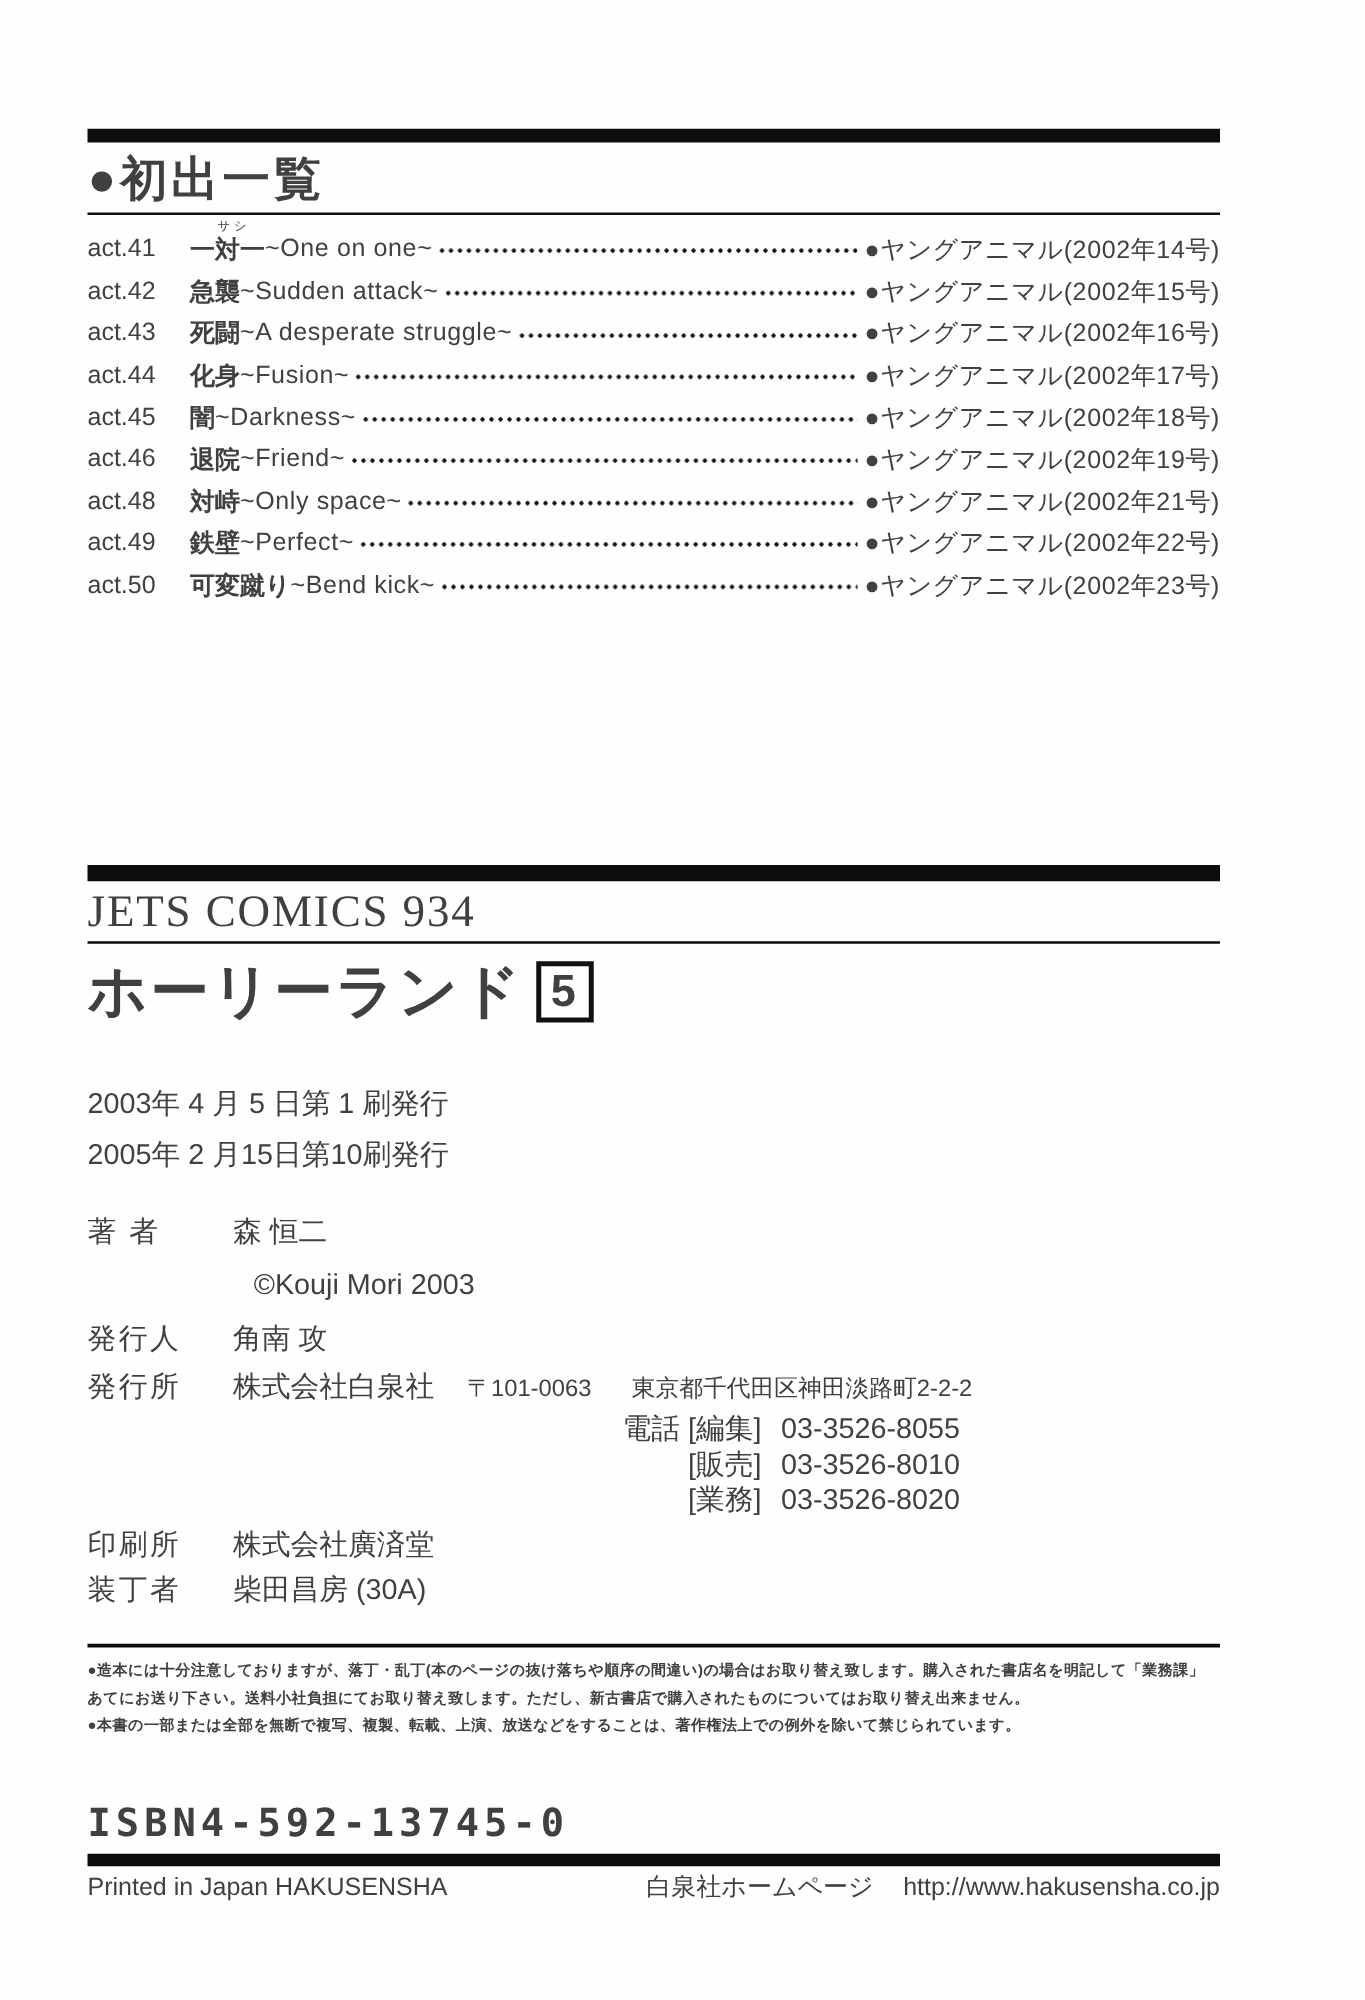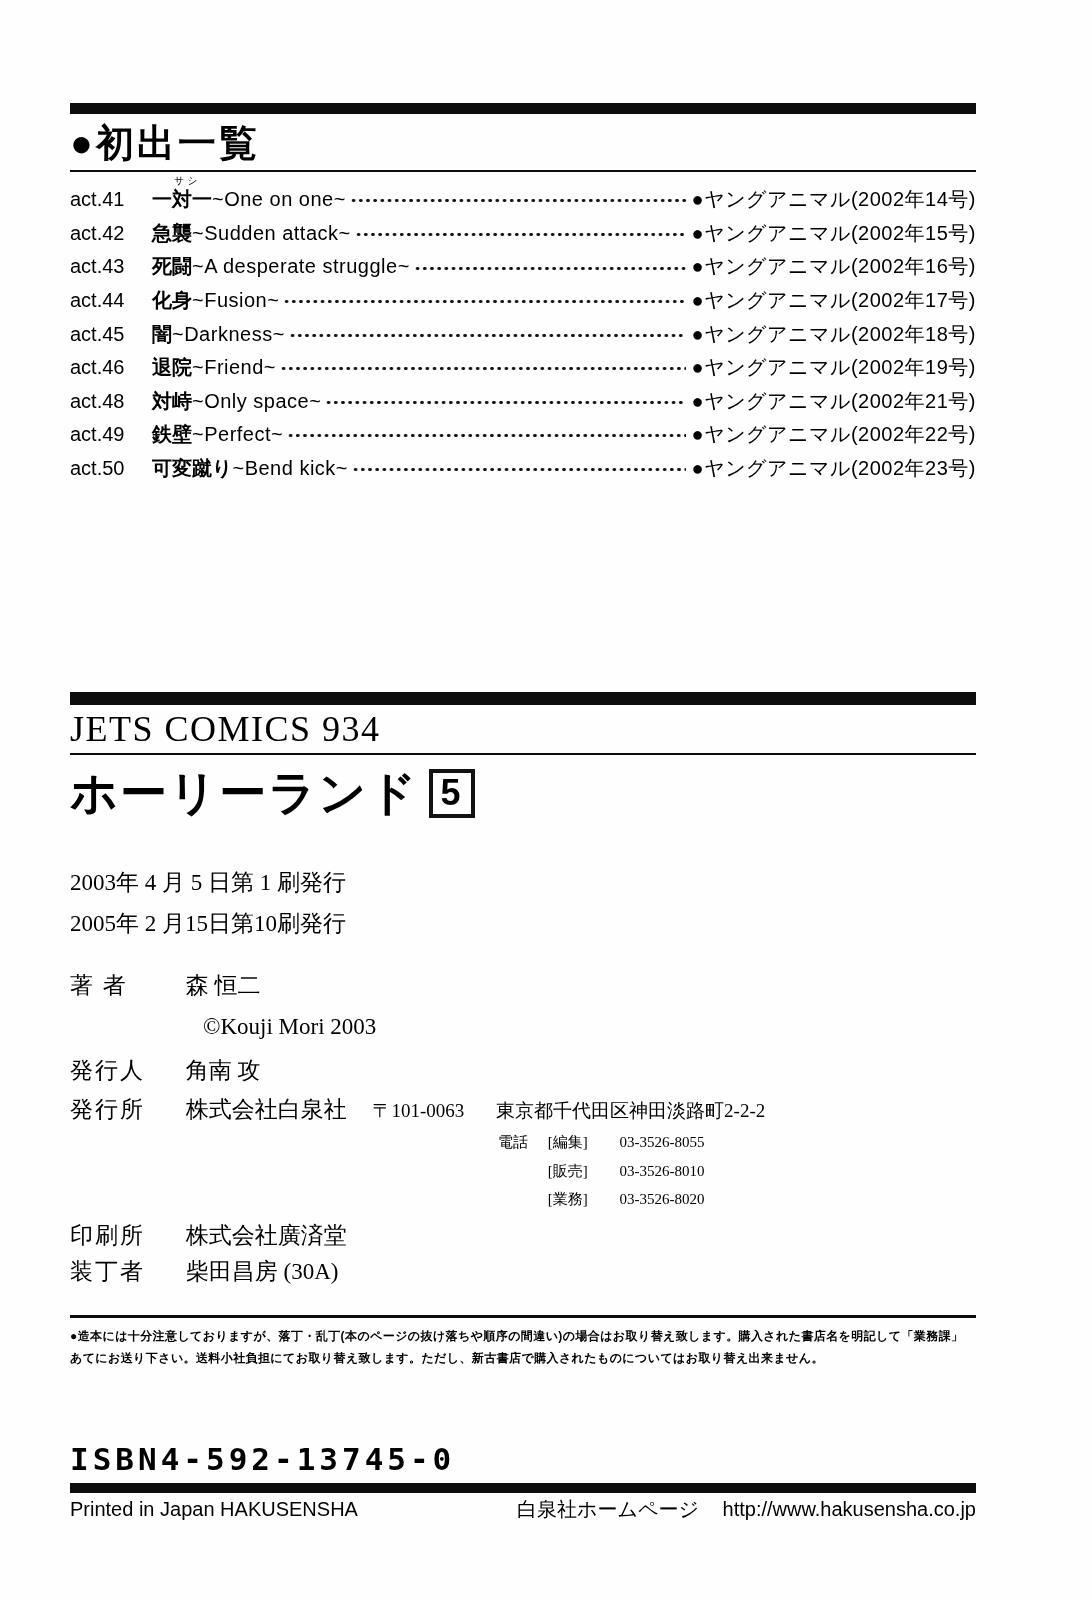--- a/index.html
+++ b/index.html
@@ -1,20 +1,20 @@
 <!DOCTYPE html>
 <html><head>
 <meta charset="utf-8">
 <style>
   html,body{margin:0;padding:0;background:#e8e8e8;}
   .page{
     position:relative;
     width:1092px;height:1600px;
     background:#fefefe;
-    color:#000000;
+    color:#404040;
     font-family:"Liberation Sans",sans-serif;
     overflow:hidden;
     margin:0 auto;
   }
   .abs{position:absolute;left:70px;width:906px;}
   .bar{background:#0d0d0d;}
   .rule{background:#0d0d0d;}
 
   
   .sec-title{
@@ -70,27 +70,27 @@
     display:inline-block;
     border:4px solid #121212;
     font-size:36px;
     line-height:1.05;
     padding:1px 8px 2px;
     margin-left:10px;
     vertical-align:4px;
   }
 
   
-  .serif{font-family:Liberation Serif, serif;}
+  .serif{font-family:Liberation Sans, sans-serif;}
   .dates{top:862px;font-size:23px;line-height:41px;}
   .c-row{font-size:23px;}
   .c-label{display:inline-block;width:110px;letter-spacing:2px;}
   .c-small{font-size:19px;}
   .copyright{left:180px;font-size:23px;}
-  .phones{left:498px;width:400px;font-size:15px;line-height:28.5px;}
+  .phones{left:498px;width:400px;font-size:23px;line-height:28.5px;}
   .ph-prefix{display:inline-block;width:46px;}
   .ph-dept{display:inline-block;width:68px;}
 
   
   .notices{
     top:1326px;
     font-size:12px;
     line-height:21.8px;
     font-weight:bold;
     letter-spacing:0.4px;
@@ -239,20 +239,21 @@
     <span>株式会社廣済堂</span>
   </div>
   <div class="abs serif c-row" style="top:1256px;">
     <span class="c-label">装丁者</span>
     <span>柴田昌房 (30A)</span>
   </div>
 
   <div class="abs rule" style="top:1315px;height:3px;"></div>
   <div class="abs notices">
     <p>●造本には十分注意しておりますが、落丁・乱丁(本のページの抜け落ちや順序の間違い)の場合はお取り替え致します。購入された書店名を明記して「業務課」あてにお送り下さい。送料小社負担にてお取り替え致します。ただし、新古書店で購入されたものについてはお取り替え出来ません。</p>
+    <p>●本書の一部または全部を無断で複写、複製、転載、上演、放送などをすることは、著作権法上での例外を除いて禁じられています。</p>
   </div>
 
   <div class="abs isbn">ISBN4-592-13745-0</div>
   <div class="abs bar" style="top:1483px;height:10px;"></div>
   <div class="abs footer">
     <span>Printed in Japan HAKUSENSHA</span>
     <span class="right">
       <span>白泉社ホームページ</span>
       <span>http://www.hakusensha.co.jp</span>
     </span>

